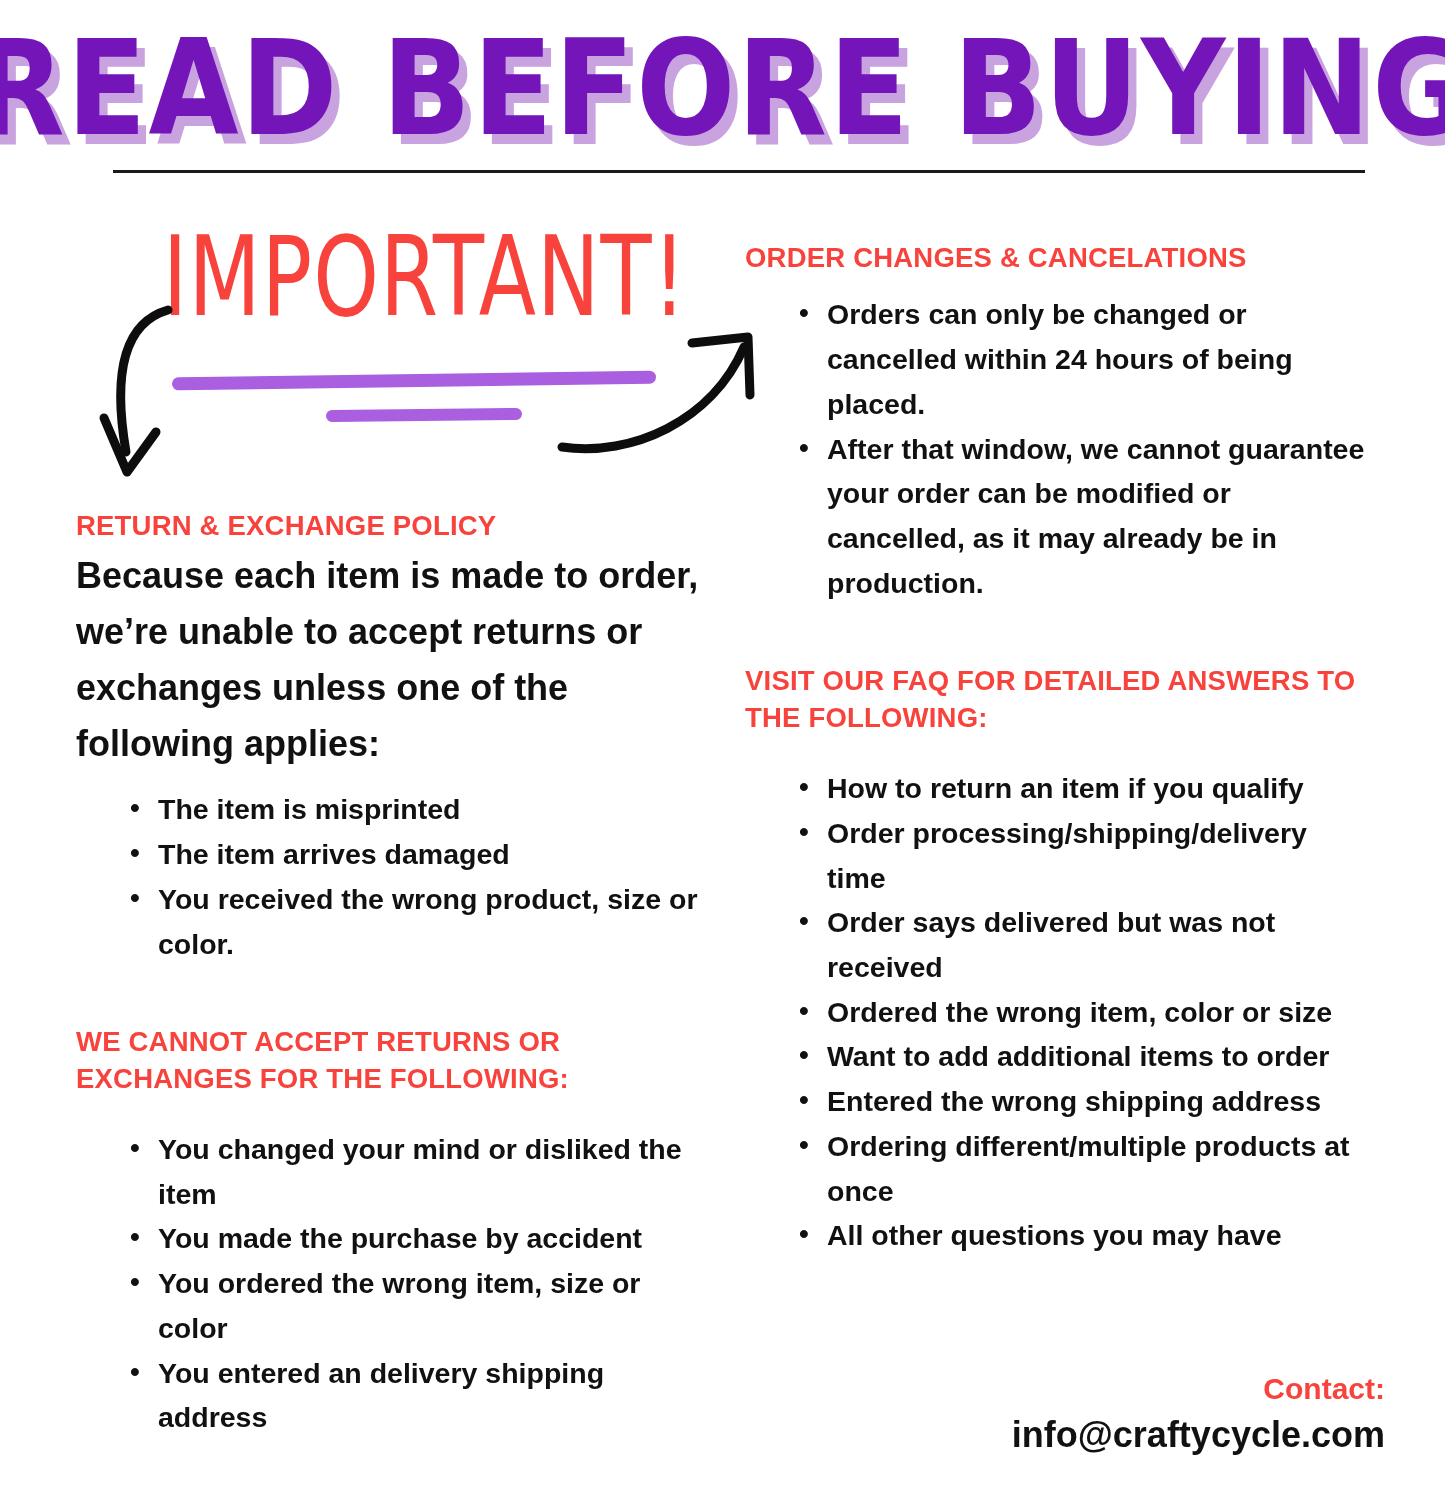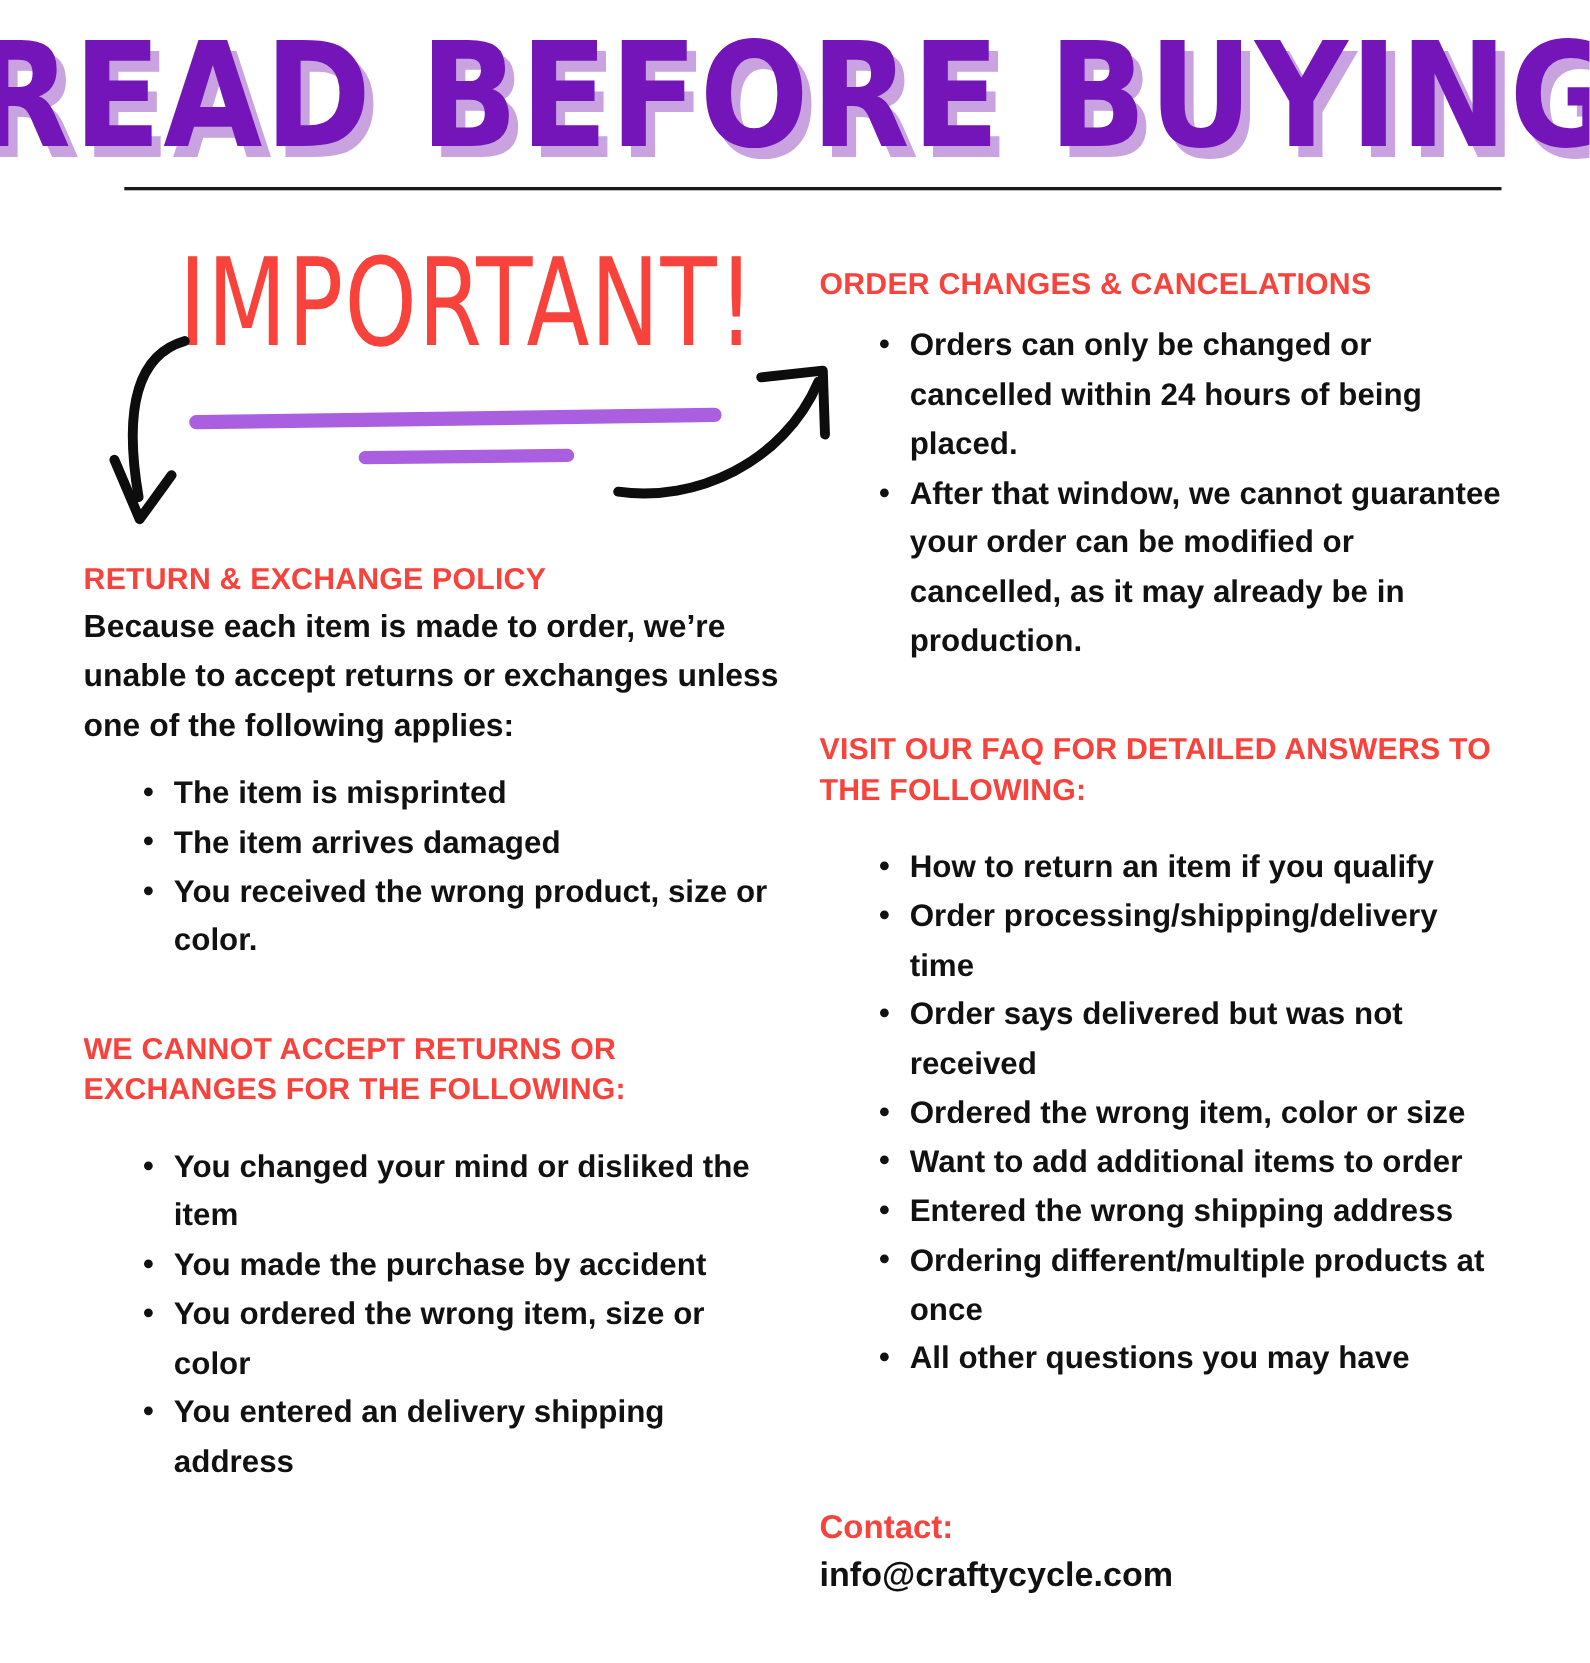--- a/index.html
+++ b/index.html
@@ -104,21 +104,21 @@
   .sec-heading {
     color: #f8423c;
     font-weight: 700;
     font-size: 27.5px;
     line-height: 1.32;
     letter-spacing: 0.2px;
     margin: 0 0 4px 0;
     text-transform: uppercase;
   }
   .body-text {
-    font-size: 29px;
+    font-size: 36px;
     line-height: 1.55;
     font-weight: 700;
     color: #111111;
     margin: 0;
   }
   ul.bullets {
     margin: 16px;
     padding: 0 0 0 64px;
     list-style: none;
   }
@@ -139,32 +139,32 @@
     font-size: 28px;
   }
   .gap-lg { height: 42px; }
   .gap-sm { height: 10px; }
 
   .contact {
     position: absolute;
     top: 1368px;
     left: 745px;
     width: 640px;
-    text-align: left;
+    text-align: right;
   }
   .contact-label {
     color: #f8423c;
     font-weight: 700;
     font-size: 30px;
     line-height: 1.4;
   }
   .contact-email {
     color: #111111;
     font-weight: 700;
-    font-size: 31px;
+    font-size: 36px;
     line-height: 1.4;
   }
 </style>
 </head>
 <body>
 
 <div class="header">
   <div class="header-title">READ BEFORE BUYING</div>
 </div>
 <div class="header-rule"></div>

